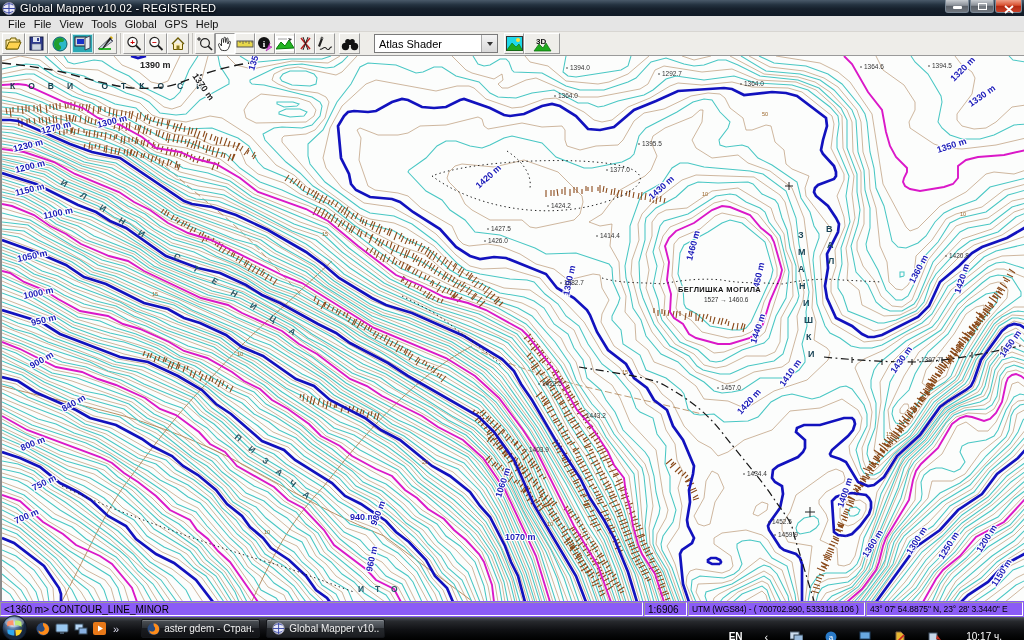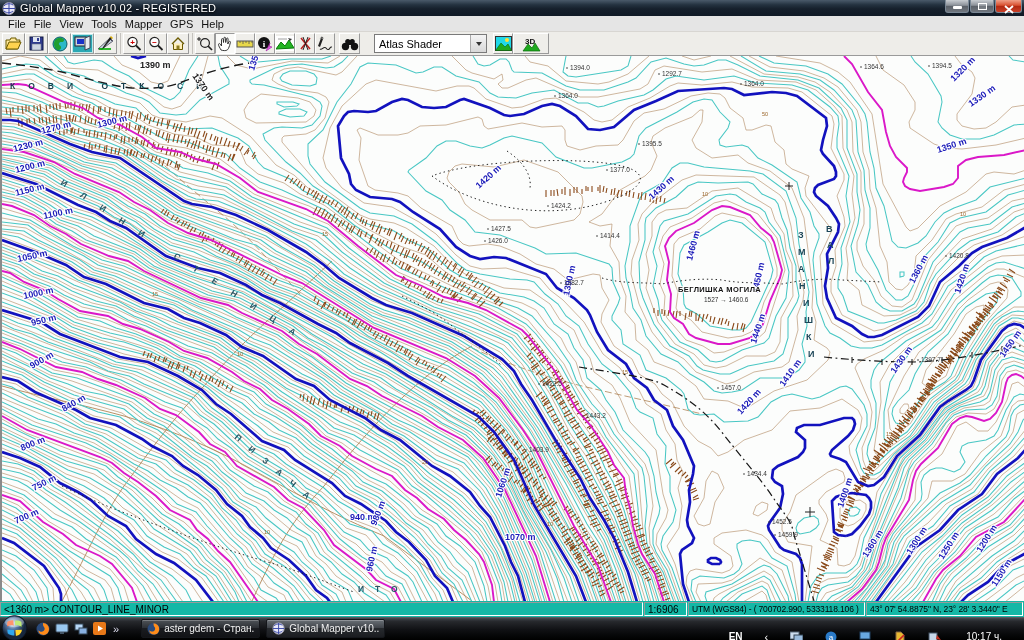--- a/index.html
+++ b/index.html
@@ -8,25 +8,25 @@
 .wb {width:24px;height:13px;text-align:center;border:1px solid #7a8896;border-top:none;background:linear-gradient(180deg,#c8cdd2 0%,#8a9098 45%,#5a6068 50%,#70767e 100%);border-radius:0 0 3px 3px;margin-left:1px}
 .wcls {width:27px;background:linear-gradient(180deg,#f0a088 0%,#d85030 45%,#b02810 50%,#c84028 100%)}
 .menu {height:16px;background:#e5e5e5;display:flex;align-items:center;font-size:11px;color:#111;border-bottom:1px solid #d8d6d2;padding-left:4px}
 .menu span {padding:0 4px}
 .tbar {height:24px;background:#eeede9;display:flex;align-items:center;padding:1px 2px;border-bottom:1px solid #9a9a9a}
 .tgrp {display:flex}
 .tbtn {height:21px;background:#efeeea;border:1px solid #efeeea;border-top-color:#fff;border-left-color:#fff;border-right-color:#9a9a9a;border-bottom-color:#9a9a9a;display:flex;align-items:center;justify-content:center}
 .tbtn.pressed {border-top-color:#9a9a9a;border-left-color:#9a9a9a;border-right-color:#fff;border-bottom-color:#fff;background:#fafaf8}
 .tbtn.checked {background:#bfe6e6}
 .tsep {width:4px;height:21px;border-right:1px solid #c4c2be;margin-right:2px}
-.combo {width:113px;height:19px;border:1px solid #7a7a7a;background:#fff;margin-left:14px;display:flex;align-items:center;justify-content:space-between;font-size:11px;padding-left:4px}
+.combo {width:124px;height:19px;border:1px solid #7a7a7a;background:#fff;margin-left:14px;display:flex;align-items:center;justify-content:space-between;font-size:11px;padding-left:4px}
 .cbtn {width:16px;height:17px;background:linear-gradient(180deg,#f4f4f4,#d8d8d8);border-left:1px solid #aaa;display:flex;align-items:center;justify-content:center}
 .arr {width:0;height:0;border-left:3.5px solid transparent;border-right:3.5px solid transparent;border-top:4px solid #333}
 .maparea {height:545px;border-left:2px solid #8a8a8a;background:#fff}
-.status {height:16px;background:#14b8a6;display:flex;font-size:10px;align-items:flex-start}
+.status {height:16px;background:#8b5cf6;display:flex;font-size:10px;align-items:flex-start}
 .sp {height:14px;margin:1px 1px 1px 0;border:1px solid;border-color:#9a9a9a #fff #fff #9a9a9a;padding:0 3px;white-space:nowrap;overflow:hidden;display:flex;align-items:center}
 .sp.long {flex:1}
 .task {height:23px;background:linear-gradient(180deg,#61656b 0%,#3a3e44 8%,#26282c 20%,#101114 55%,#060708 80%,#000 100%);display:flex;align-items:center;position:relative}
 .orb {width:30px;height:23px}
 .ql {display:flex;align-items:center;gap:5px;margin-left:6px}
 .chev {color:#dde;font-size:11px;margin-left:2px}
 .tkb {width:119px;height:19px;margin-left:6px;border:1px solid #14161a;border-radius:2px;background:linear-gradient(180deg,#4e5358 0%,#2e3136 45%,#1a1c20 50%,#121316 100%);display:flex;align-items:center;gap:4px;padding:0 5px;box-shadow:inset 0 1px 0 rgba(255,255,255,.25)}
 .tkb span {color:#f2f2f2;font-size:10px;white-space:nowrap;overflow:hidden}
 .tkb.active {background:linear-gradient(180deg,#6a7076 0%,#41454b 45%,#26292d 50%,#1b1d21 100%)}
 .tray {position:absolute;right:22px;top:0;height:39px;display:flex;align-items:center;gap:22px}
@@ -51,21 +51,21 @@
 <div class="wb wcls"><svg width="10" height="9" style="margin-top:2px">
           <path d="M1 1L9 8M9 1L1 8" stroke="#fff" stroke-width="1.8"></path>
         </svg></div>
 </div>
   </div>
 <div class="menu">
     <span>File</span>
     <span>File</span>
     <span>View</span>
     <span>Tools</span>
-    <span>Mapper</span>
+    <span>Global</span>
     <span>GPS</span>
     <span>Help</span>
   </div>
 
 <div class="tbar">
  <div class="tgrp">
       <div class="tbtn" style="width:23px">
         <svg width="17" height="15" viewBox="0 0 17 15">
           <path d="M1 13L1 4h4l1-2h5v2h4l-2.5 9z" fill="#ffe89a" stroke="#6b5a00" stroke-width="1"></path>
           <path d="M1 13l3-7h12l-3 7z" fill="#ffd34e" stroke="#6b5a00" stroke-width="1"></path>

